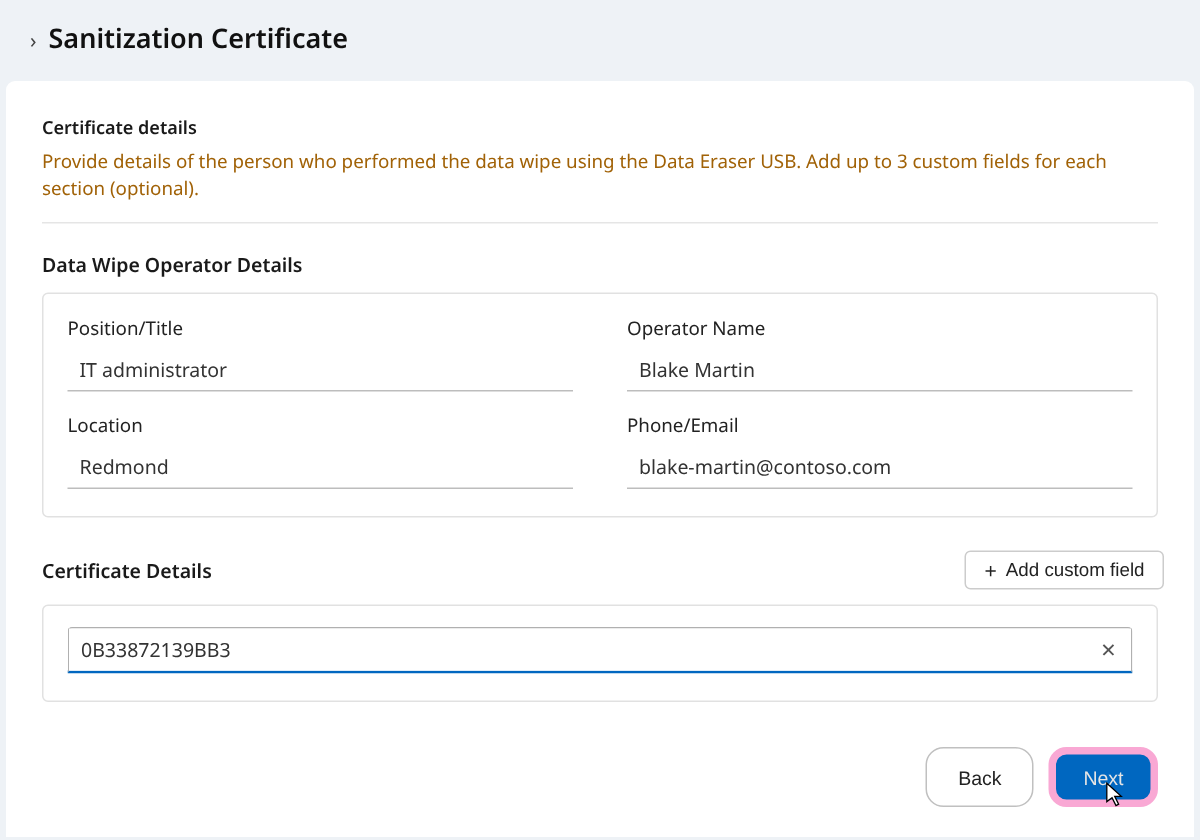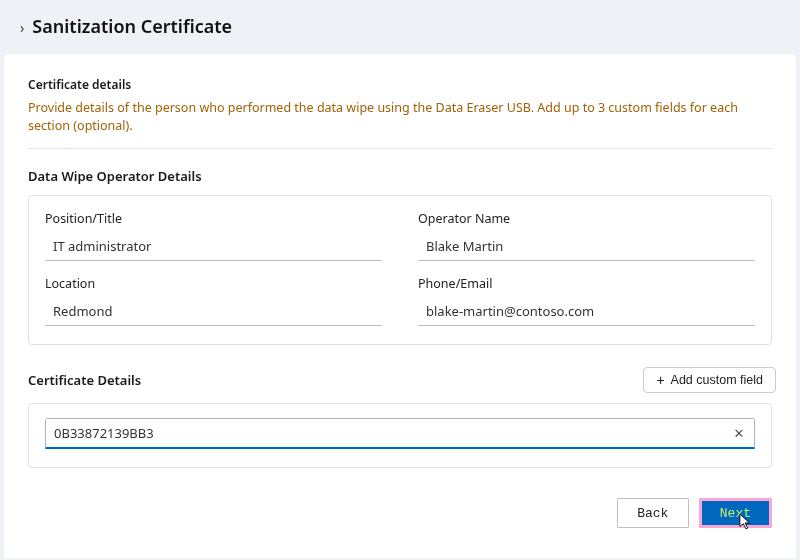--- a/index.html
+++ b/index.html
@@ -129,37 +129,37 @@
   .add-btn .plus { font-size: 14px; line-height: 1; }
 
   .footer {
     display: flex;
     justify-content: flex-end;
     gap: 10px;
     padding: 8px 24px 14px 24px;
   }
   .btn {
     min-width: 72px;
-    height: 30px;
-    border-radius: 1px;
+    height: 40px;
+    border-radius: 12px;
     font-size: 13px;
     cursor: pointer;
     padding: 0 18px;
-    font-family: Liberation Mono, monospace;
+    font-family: Liberation Sans, sans-serif;
     position: relative;
   }
   .btn-secondary {
     background: #fff;
     color: #222;
     border: 1px solid #c0c0c0;
   }
   .btn-primary {
     background: #0067c0;
-    color: #bef264;
-    border: 3px solid #f9a8d4;
+    color: #e5e5e5;
+    border: 5px solid #f9a8d4;
     font-weight: 400;
   }
   .cursor {
     position: absolute;
     right: 16px;
     bottom: -6px;
     width: 14px; height: 18px;
     pointer-events: none;
   }
 </style>

